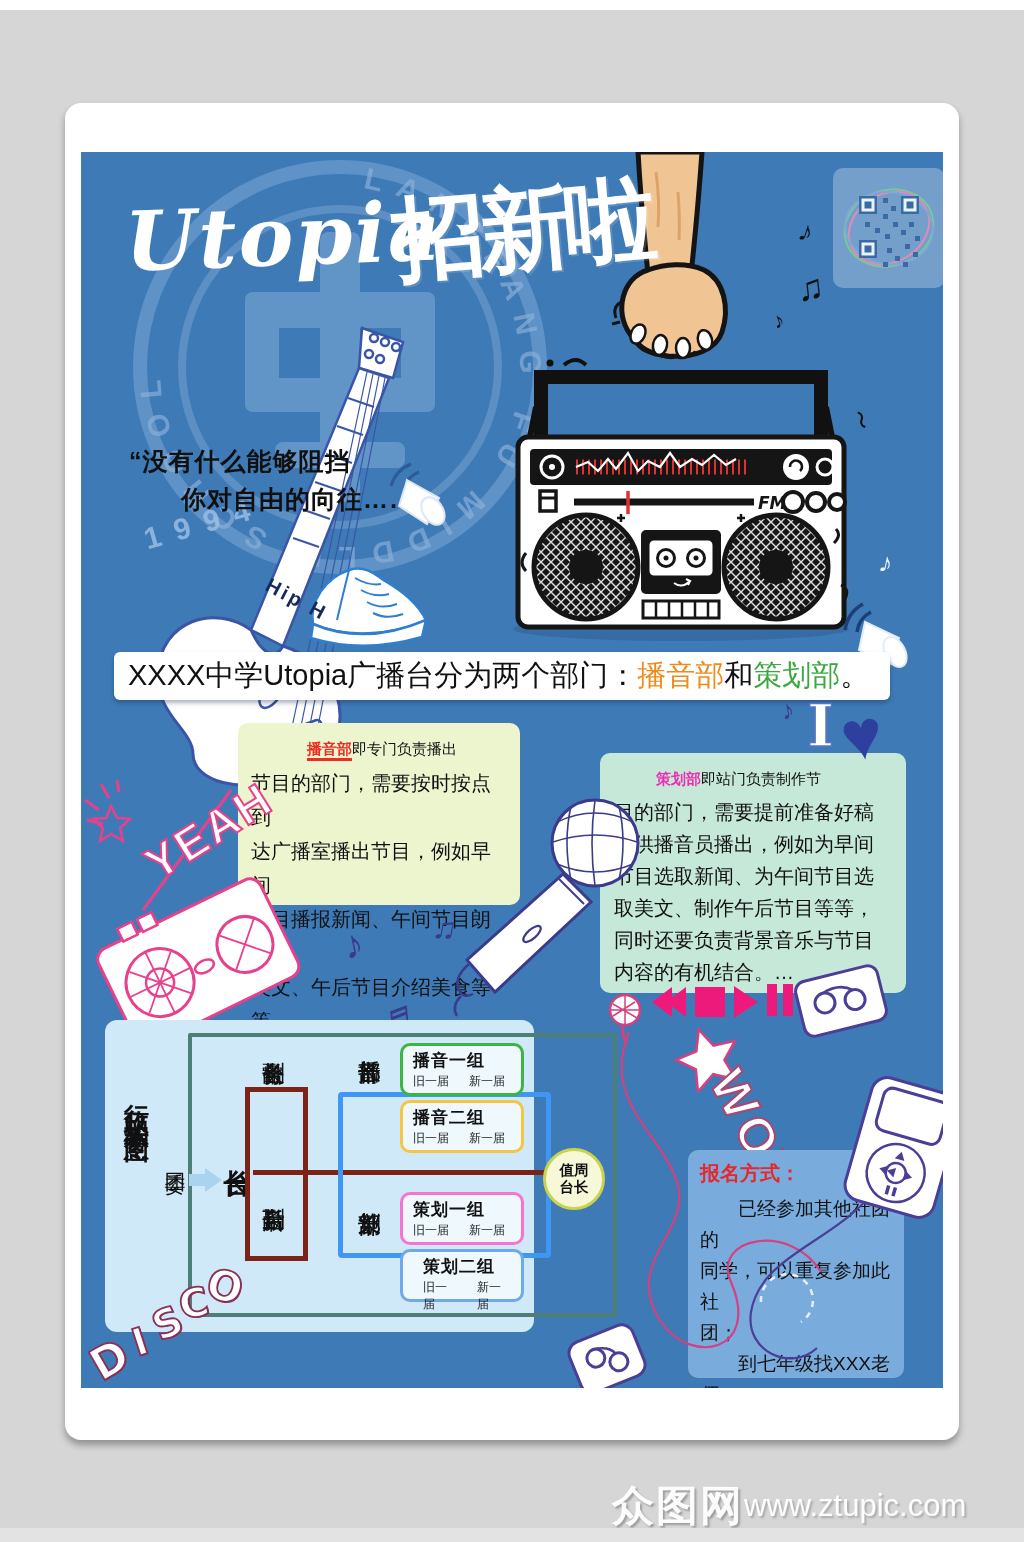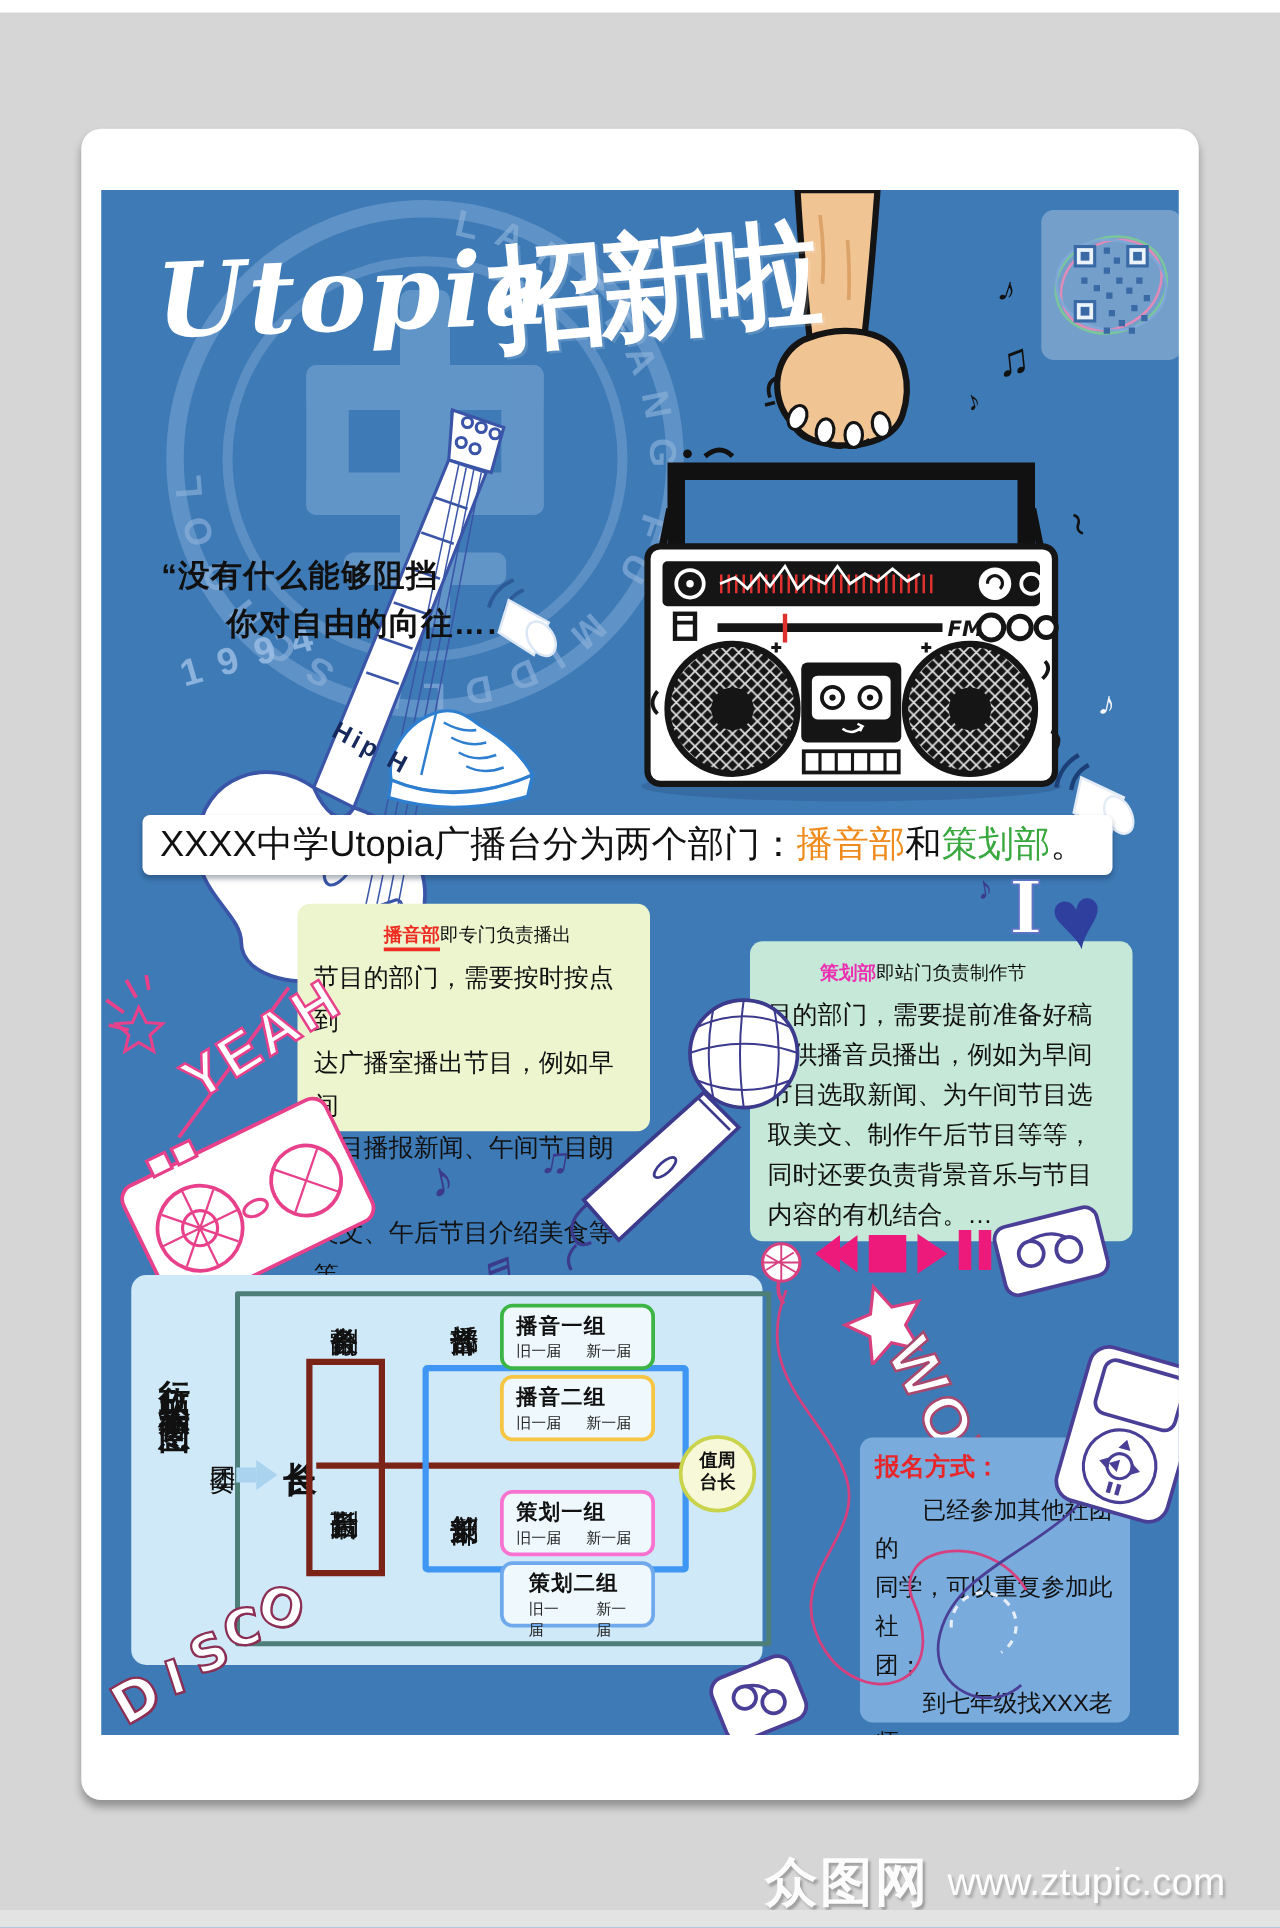--- a/index.html
+++ b/index.html
@@ -56,21 +56,21 @@
   .stroke-maroon{color:#fff;-webkit-text-stroke:2px #a8486f;font-weight:bold;}
   .disco-letter{color:#fff;-webkit-text-stroke:1.8px #8c2f55;font-weight:bold;
                 font-family:"DejaVu Sans",sans-serif;text-shadow:1px 1px 0 #8c2f55;}
   .ctrl{display:flex;align-items:center;gap:9px;}
   .tri-l{width:0;height:0;border-right:20px solid #ed1a7c;border-top:15px solid transparent;border-bottom:15px solid transparent;}
   .tri-r{width:0;height:0;border-left:24px solid #ed1a7c;border-top:16px solid transparent;border-bottom:16px solid transparent;}
   .sq{width:30px;height:30px;background:#ed1a7c;}
   .pbar{width:10px;height:32px;background:#ed1a7c;display:inline-block;margin-right:6px;}
   .iheart-i{font-family:"DejaVu Serif","Liberation Serif",serif;color:#fff;font-size:58px;font-weight:bold;
             -webkit-text-stroke:1.5px #5b74c4;}
-  .watermark{display:flex;align-items:center;gap:14px;color:rgba(255,255,255,.96);}
+  .watermark{display:flex;align-items:center;color:rgba(255,255,255,.96);}
   .wm-brand{font-size:42px;font-weight:bold;text-shadow:2px 2px 2px #9f9f9f;letter-spacing:2px;}
   .wm-url{font-size:31px;text-shadow:2px 2px 2px #ababab;}
 </style>
 </head>
 <body>
 
 <div class="stage">
   <div class="abs topstrip"></div>
 
   <div class="abs card">
@@ -335,21 +335,21 @@
         <path d="M152,92 L180,120 L84,210 L56,178 Z" fill="#fff" stroke="#3b3a8c" stroke-width="3"></path>
         <path d="M148,97 L173,122" stroke="#3b3a8c" stroke-width="2"></path>
         <ellipse cx="121" cy="152" rx="11" ry="4.5" transform="rotate(-42 121 152)" fill="none" stroke="#3b3a8c" stroke-width="2.2"></ellipse>
         <path d="M58,182 q-16,14 -10,26 q4,9 14,4 M50,214 q-10,10 -4,20" fill="none" stroke="#3b3a8c" stroke-width="2.5"></path>
       </svg>
       <div class="abs note" style="left:262px;top:772px;color:#3b3a8c;font-size:40px;transform:rotate(-12deg);">♪</div>
       <div class="abs note" style="left:352px;top:760px;color:#3b3a8c;font-size:32px;transform:rotate(10deg);">♫</div>
       <div class="abs note" style="left:296px;top:840px;color:#3b3a8c;font-size:50px;transform:rotate(-6deg);">♬</div>
       <div class="abs note" style="left:240px;top:878px;color:#3b3a8c;font-size:30px;transform:rotate(16deg);">♪</div>
 
-      <div class="abs panel" style="left:24px;top:868px;width:505px;height:312px;font-family:Liberation Mono, monospace;">
+      <div class="abs panel" style="left:24px;top:868px;width:429px;height:312px;">
         <div class="abs vt" style="left:16px;top:64px;font-size:25px;letter-spacing:6px;font-weight:bold;">行政架构示意图</div>
         <div class="abs teal-rect" style="left:83px;top:13px;width:421px;height:276px;"></div>
         <div class="abs vt" style="left:56px;top:136px;font-size:21px;">团委</div>
         <div class="abs" style="left:84px;top:148px;display:flex;align-items:center;">
           <span class="arrow-bar"></span>
             <span class="arrow-head"></span>
         </div>
         <div class="abs vt" style="left:114px;top:128px;font-size:27px;font-weight:bold;">台长</div>
         <div class="abs hline" style="left:148px;top:150px;width:344px;"></div>
         <div class="abs maroon-rect" style="left:140px;top:67px;width:53px;height:164px;"></div>

